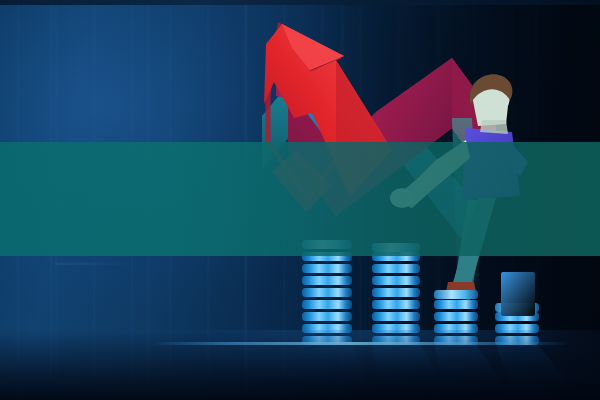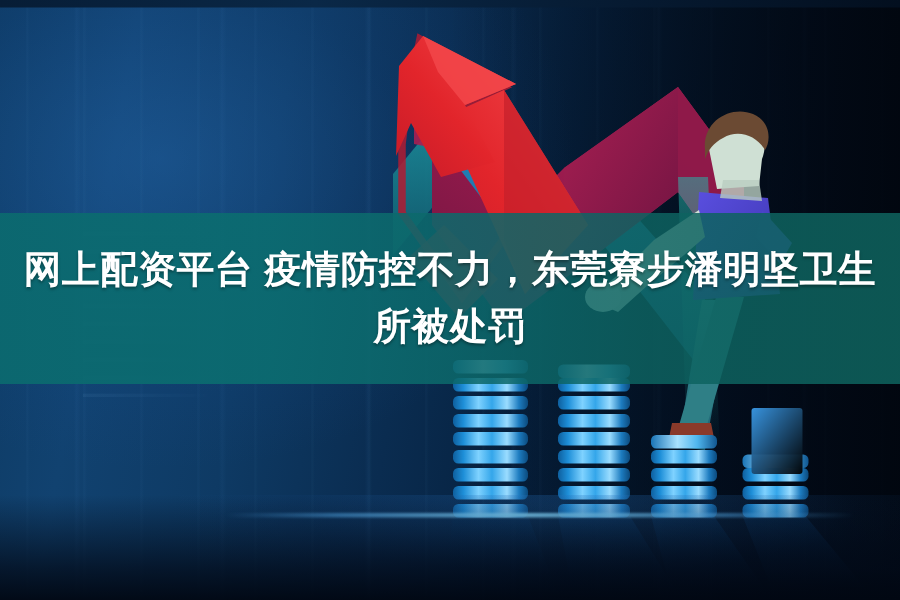--- a/index.html
+++ b/index.html
@@ -298,15 +298,14 @@
     </g>
 
     <rect x="501" y="272" width="34" height="44" rx="2" fill="url(#gNote)" opacity=".95"></rect>
   </svg>
 
   <div class="floor-haze"></div>
   <div class="floor-line"></div>
   <div class="bottom-fade"></div>
 
   <div class="band"></div>
-  <div class="headline">网上配资平台 疫情防控不力，东莞寮步潘明坚卫生所被处罚</div>
 
 </div>
 
 </body></html>

